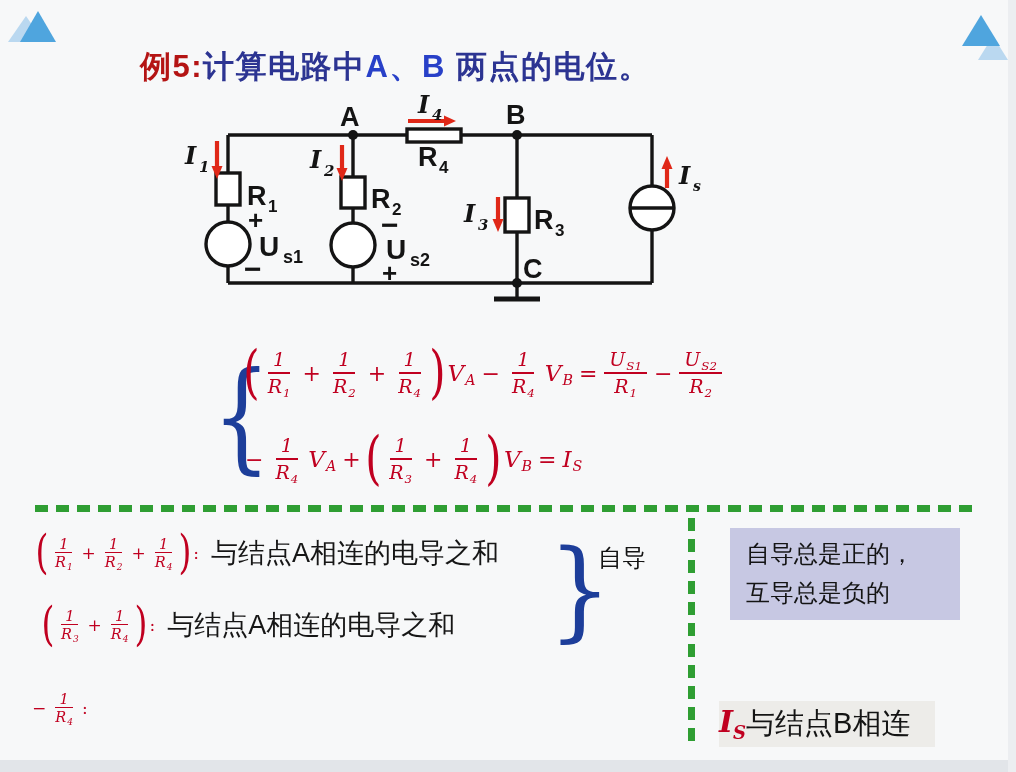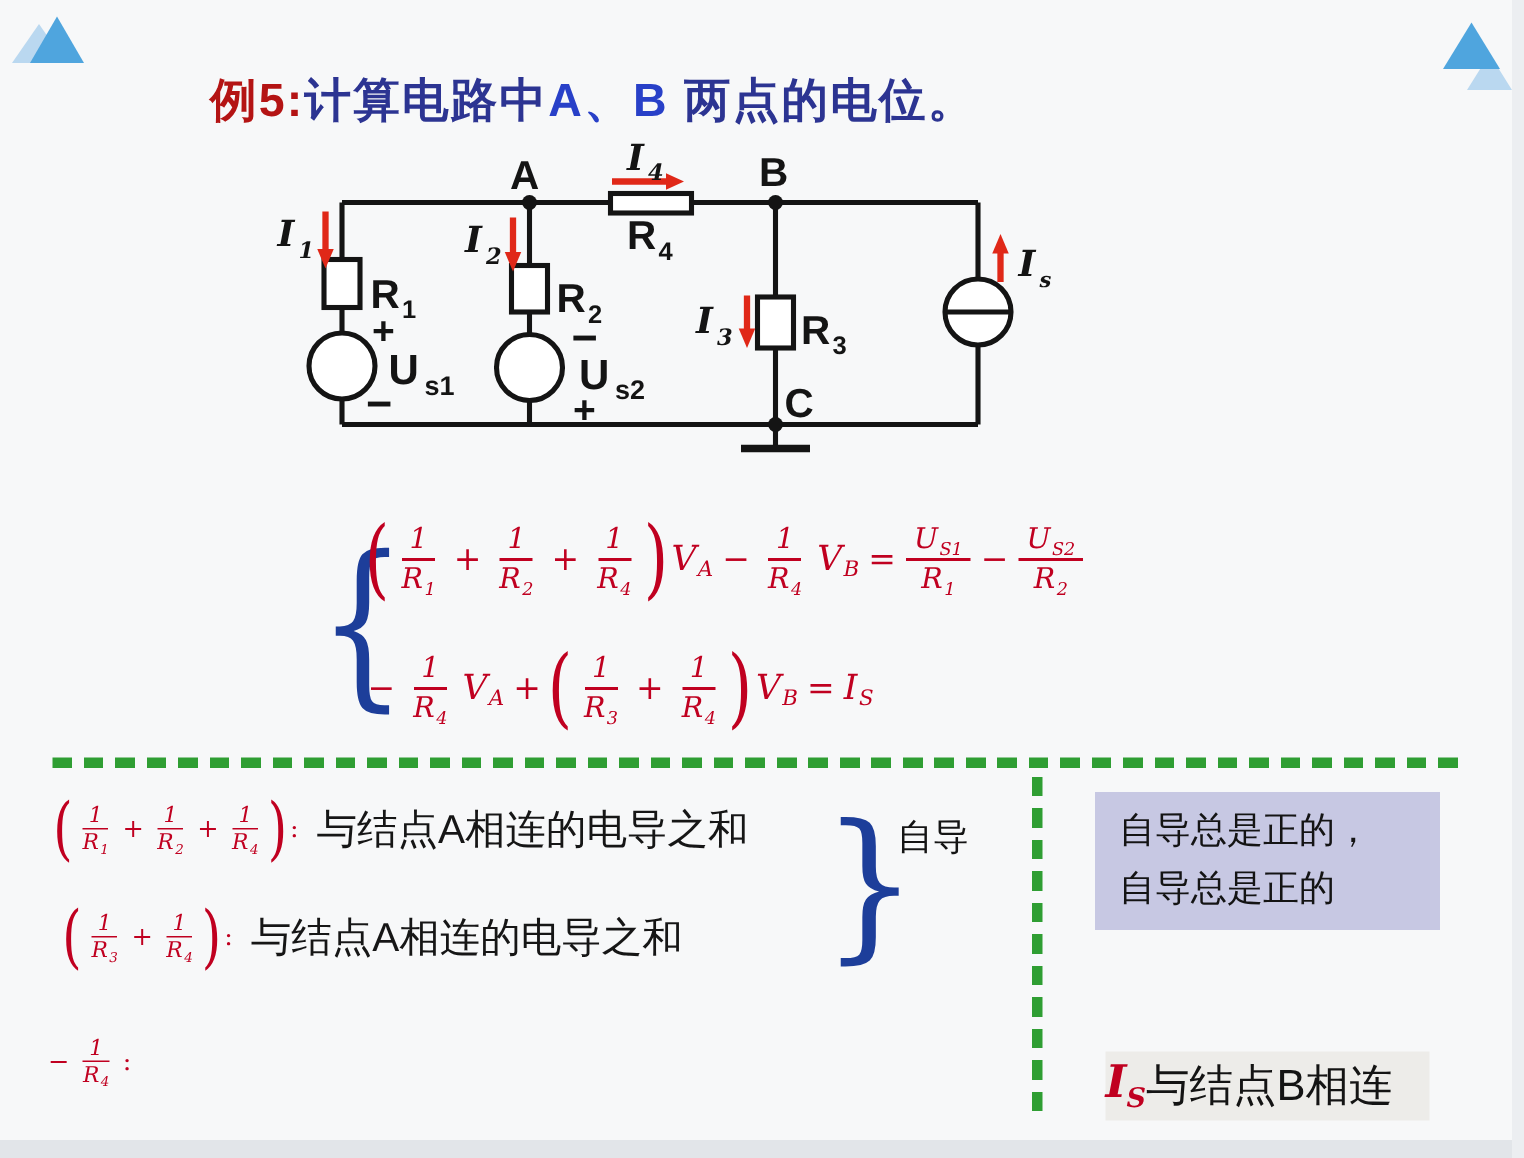--- a/index.html
+++ b/index.html
@@ -56,21 +56,21 @@
   .eq.sm .op{font-size:17px;margin:0 2px;}
   .eq.sm .paren{font-size:46px;margin:0 -3px;}
   .cn{font-family:"Liberation Sans",sans-serif;color:#161616;font-size:27px;font-weight:500;margin-left:10px;white-space:nowrap;}
   .self-label{left:598px;top:542px;font-size:24px;font-weight:500;color:#141414;}
 
   
   .box{display:flex;align-items:center;white-space:nowrap;}
   .box-lav{left:730px;top:528px;width:230px;height:92px;background:#c7c8e3;display:block;
            padding:6px 0 0 16px;box-sizing:border-box;font-size:24px;line-height:39px;color:#141414;font-weight:500;}
   .box-pink{left:705px;top:637px;width:300px;height:51px;background:#f8c2e3;padding-left:8px;box-sizing:border-box;}
-  .box-gray{left:737px;top:701px;width:216px;height:46px;background:#edece9;box-sizing:border-box;}
+  .box-gray{left:719px;top:701px;width:216px;height:46px;background:#edece9;box-sizing:border-box;}
   .mvar{font-family:"DejaVu Serif",serif;font-style:italic;font-weight:600;color:#c00020;font-size:30px;line-height:1;}
   .mvar sub{font-size:18px;font-style:italic;}
   .cnb{font-size:29px;color:#141414;font-weight:500;}
 
   
   .corner-tl{left:8px;top:8px;}
   .corner-tr{left:956px;top:12px;}
 
   .bottom-strip{left:0;top:760px;width:1016px;height:12px;background:#e2e5e9;}
 </style>
@@ -364,21 +364,21 @@
             <span>R</span>
             <span class="sb">4</span>
           </span>
         </span>
         <span class="op">:</span>
       </span>
   </div>
 
   <div class="abs box-lav">
     <div>自导总是正的，</div>
-    <div>自导总是正的</div>
+    <div>互导总是负的</div>
   </div>
   <div class="abs box box-gray">
     <span class="mvar"><i>I</i><sub>S</sub></span>
     <span class="cnb">与结点B相连</span>
   </div>
 
   <div class="abs bottom-strip"></div>
 </div>
 
 </body></html>

